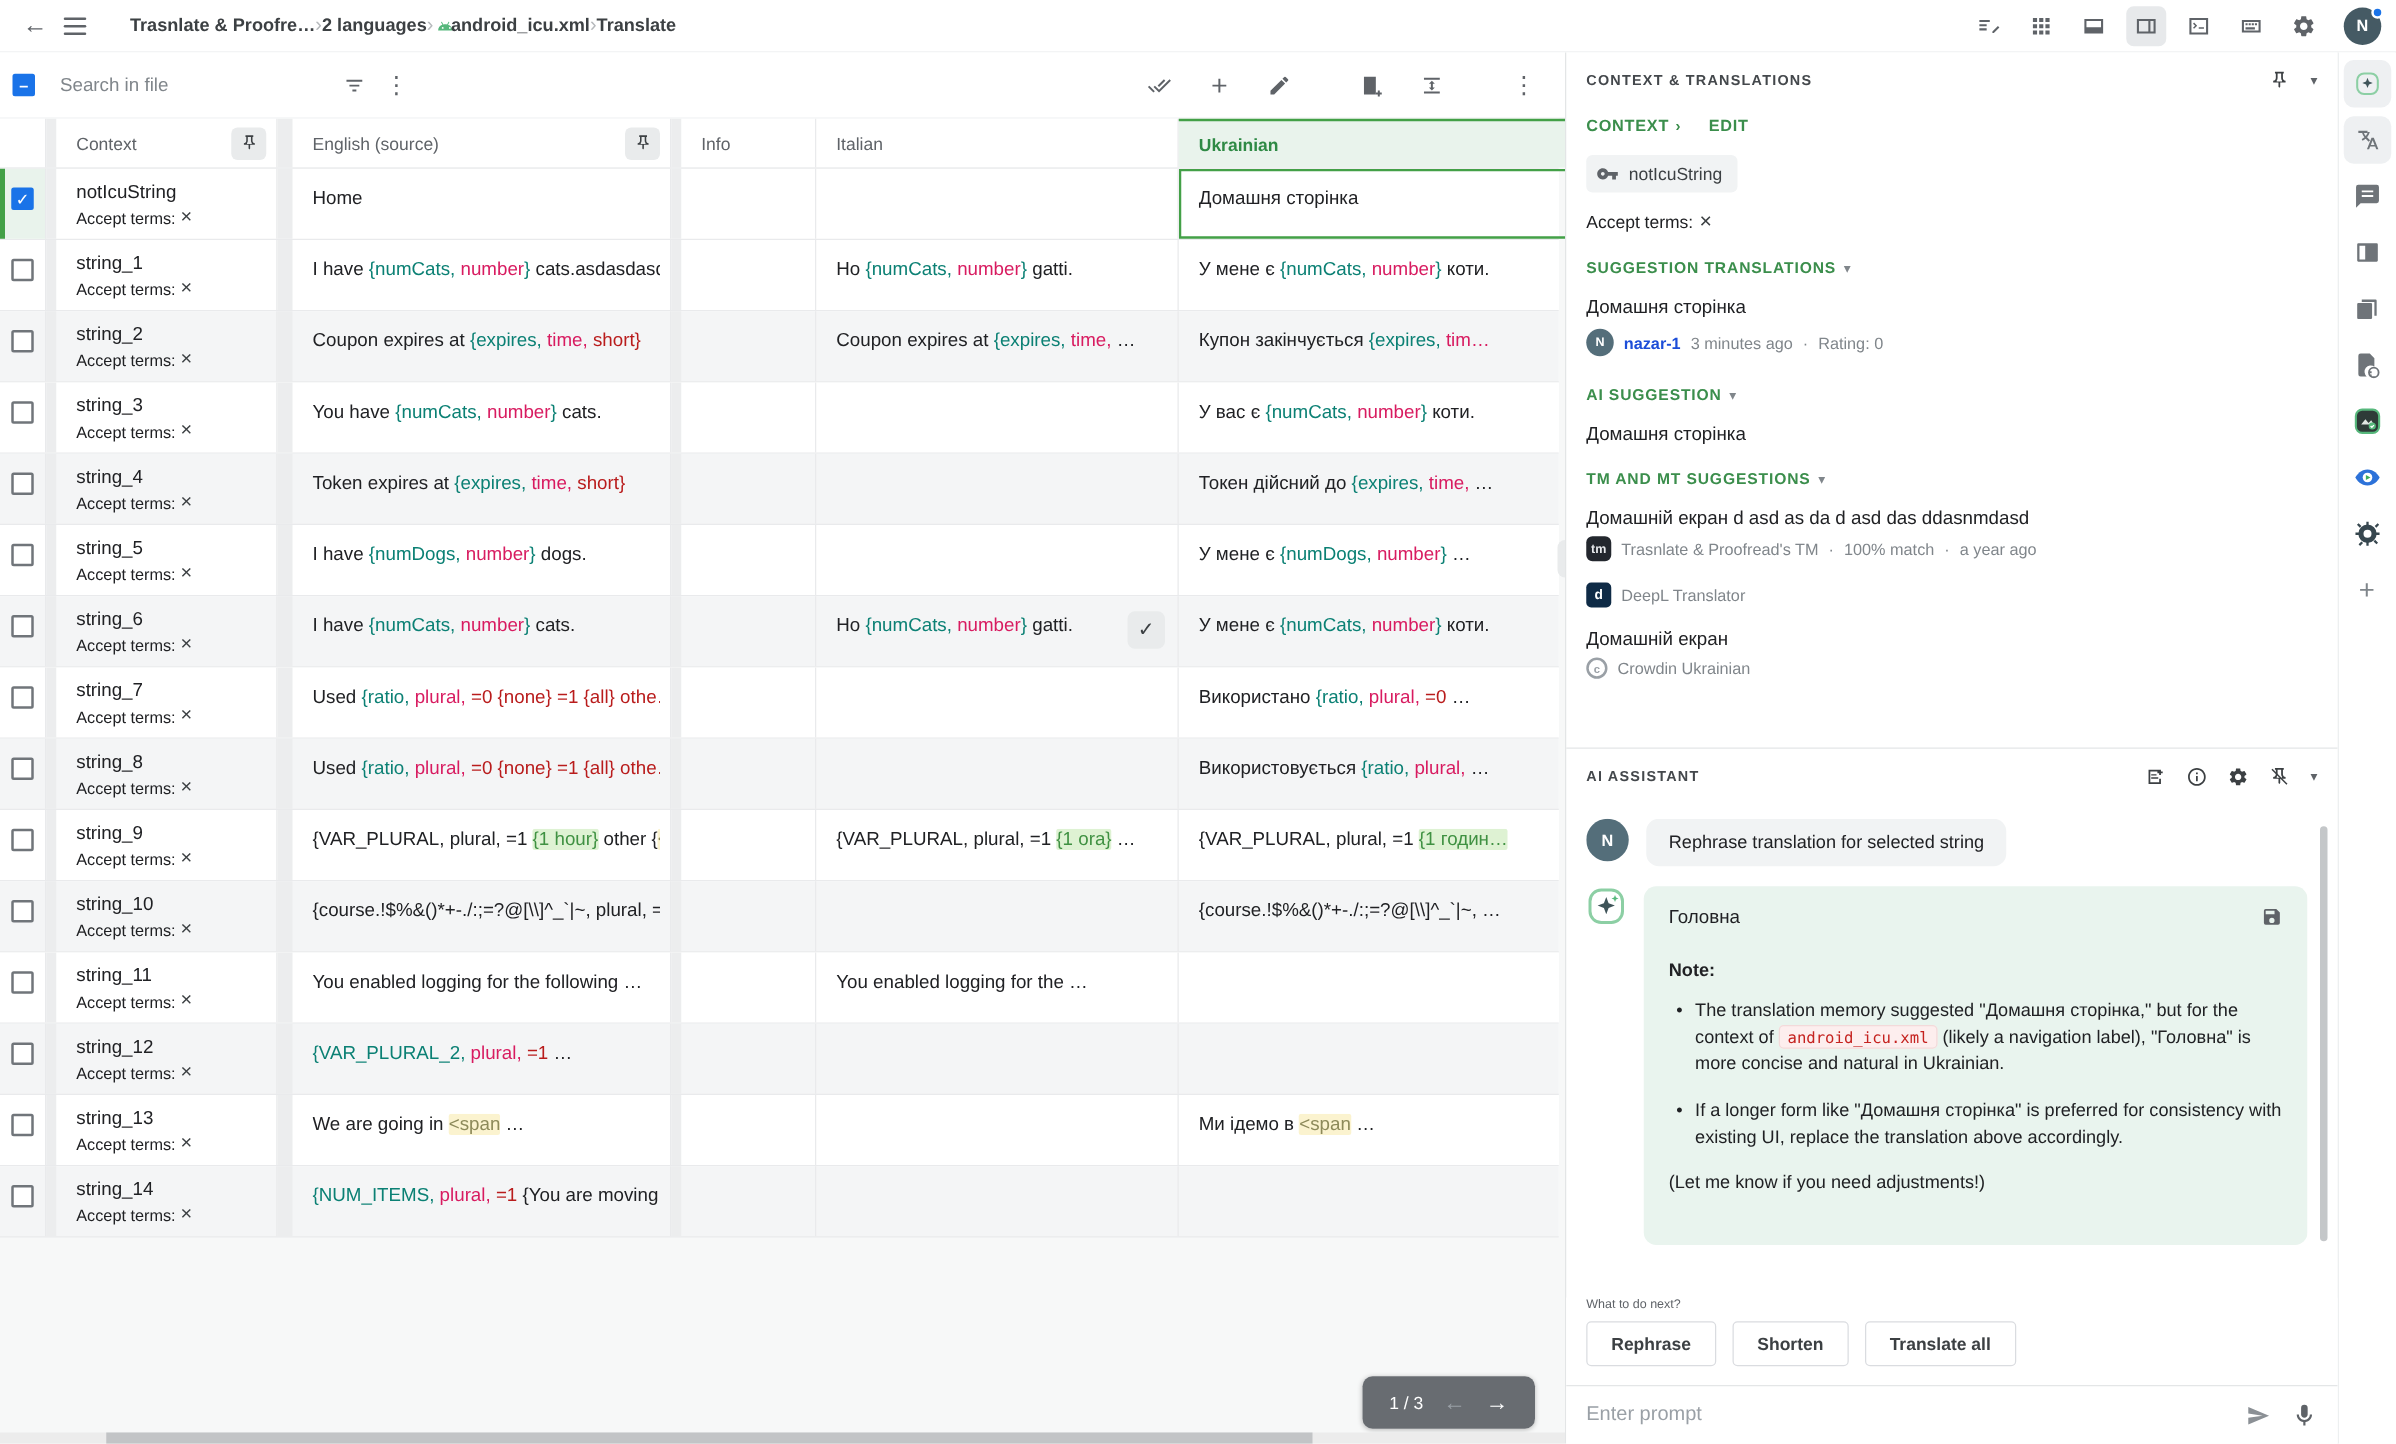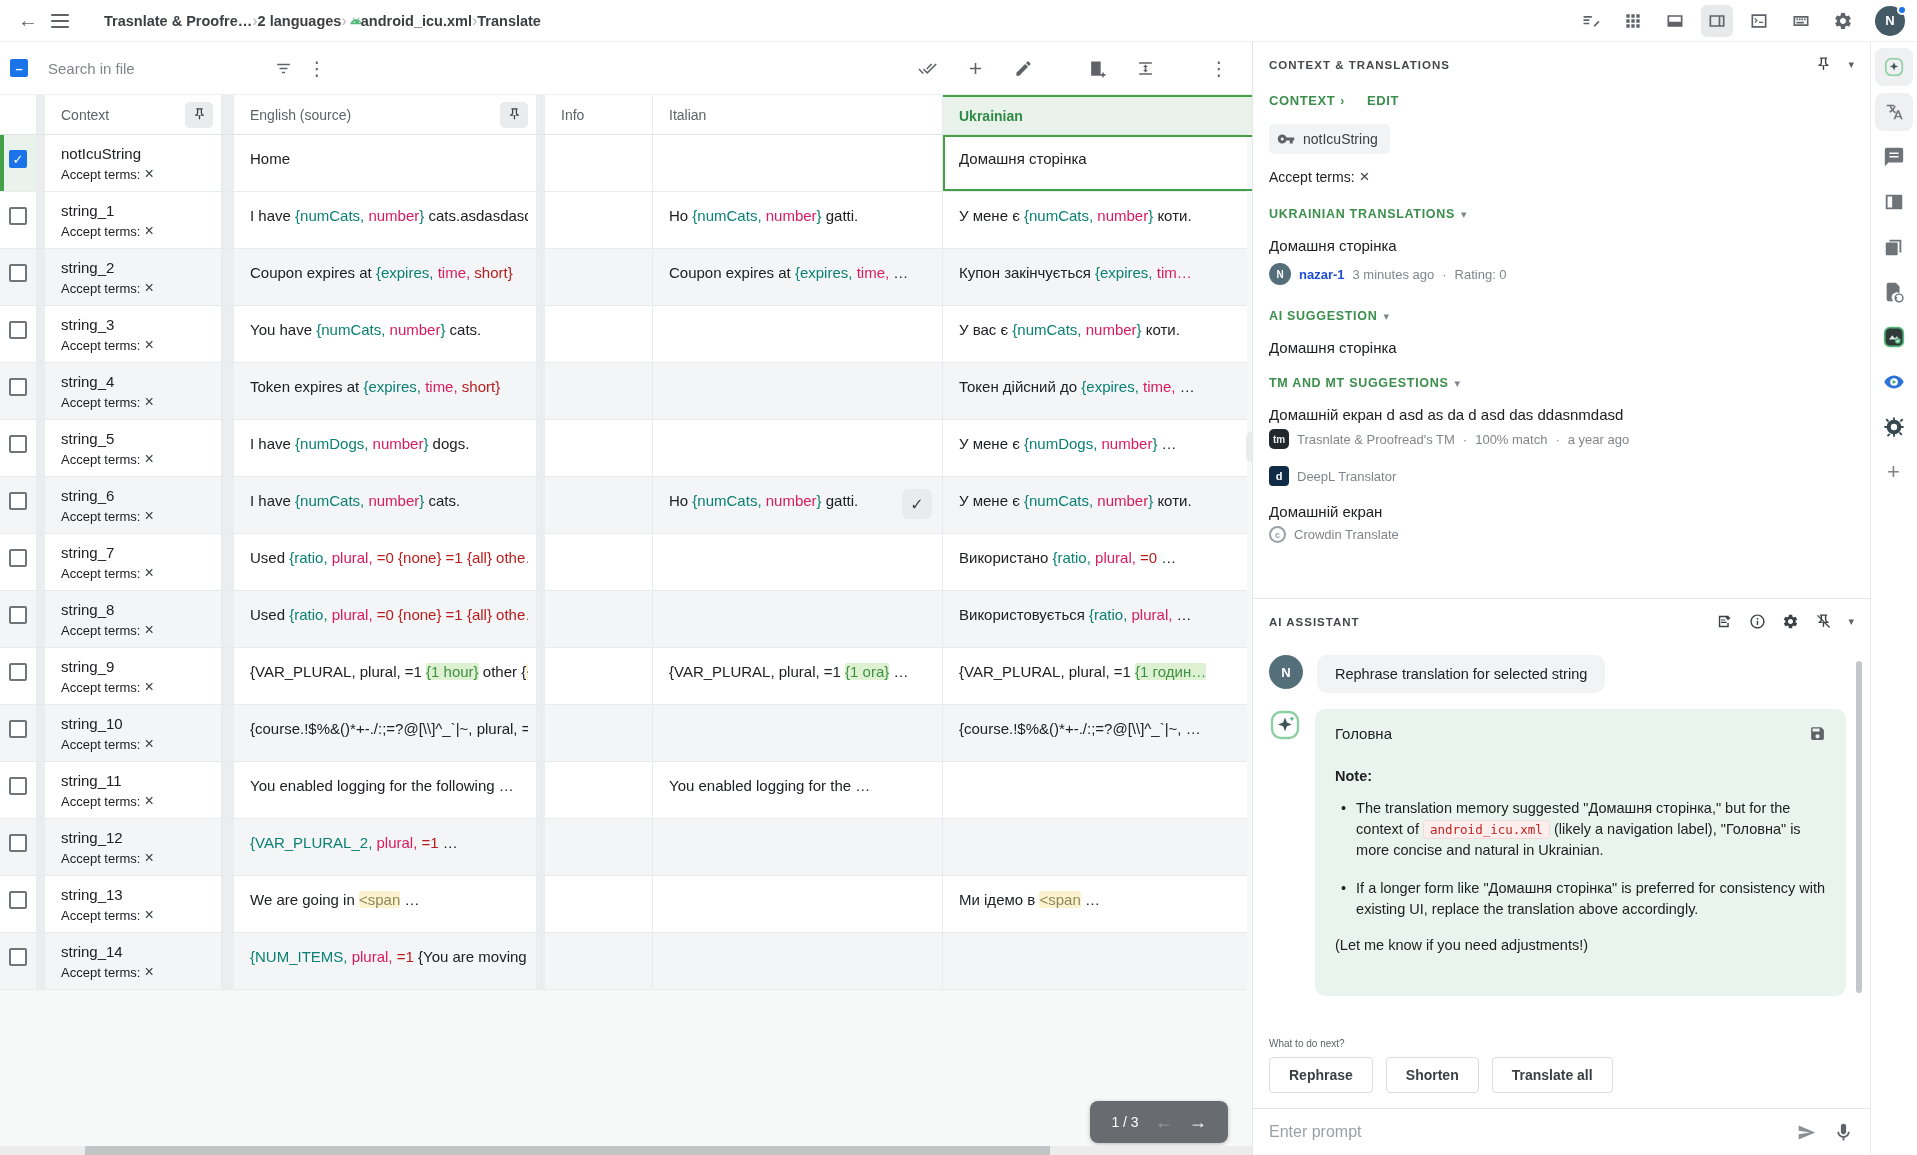--- a/index.html
+++ b/index.html
@@ -716,21 +716,21 @@
           <svg viewBox="0 0 24 24">
               <path d="M12.65 10C11.83 7.67 9.61 6 7 6c-3.31 0-6 2.69-6 6s2.69 6 6 6c2.61 0 4.83-1.67 5.65-4H17v4h4v-4h2v-4H12.65zM7 14c-1.1 0-2-.9-2-2s.9-2 2-2 2 .9 2 2-.9 2-2 2z"></path>
             </svg>
           <span>notIcuString</span>
         </div>
         <div class="acc-line">
           <span>Accept terms:</span>
           <span class="xmark">×</span>
         </div>
         <div class="subhead">
-          <span>UKRAINIAN TRANSLATIONS</span>
+          <span>SUGGESTION TRANSLATIONS</span>
             <span class="caret">▾</span>
         </div>
         <div class="trans-main">Домашня сторінка</div>
         <div class="author">
           <span class="mini-av">N</span>
           <span class="a-name">nazar-1</span>
           <span class="a-meta">3 minutes ago</span>
           <span class="a-meta">·</span>
           <span class="a-meta">Rating: 0</span>
         </div>
@@ -758,21 +758,21 @@
         <div class="tm-item">
           <div class="tm-meta">
             <span class="tm-ic deepl">d</span>
             <span>DeepL Translator</span>
           </div>
         </div>
         <div class="tm-item">
           <div class="tm-text">Домашній екран</div>
           <div class="tm-meta">
             <span class="tm-ic crowdin">c</span>
-            <span>Crowdin Translate</span>
+            <span>Crowdin Ukrainian</span>
           </div>
         </div>
       </div>
 
       <div class="ai-section">
         <div class="sec-head">
           <span class="sec-title">AI ASSISTANT</span>
           <span class="sec-tools">
             <svg viewBox="0 0 24 24">
                 <path d="M4 4h12v2H6v12h10v-4h2v6H4V4zm10 2h2V4h2v2h2v2h-2v2h-2V8h-2V6zM7 9h6v1.5H7V9zm0 3.5h8V14H7v-1.5z"></path>

